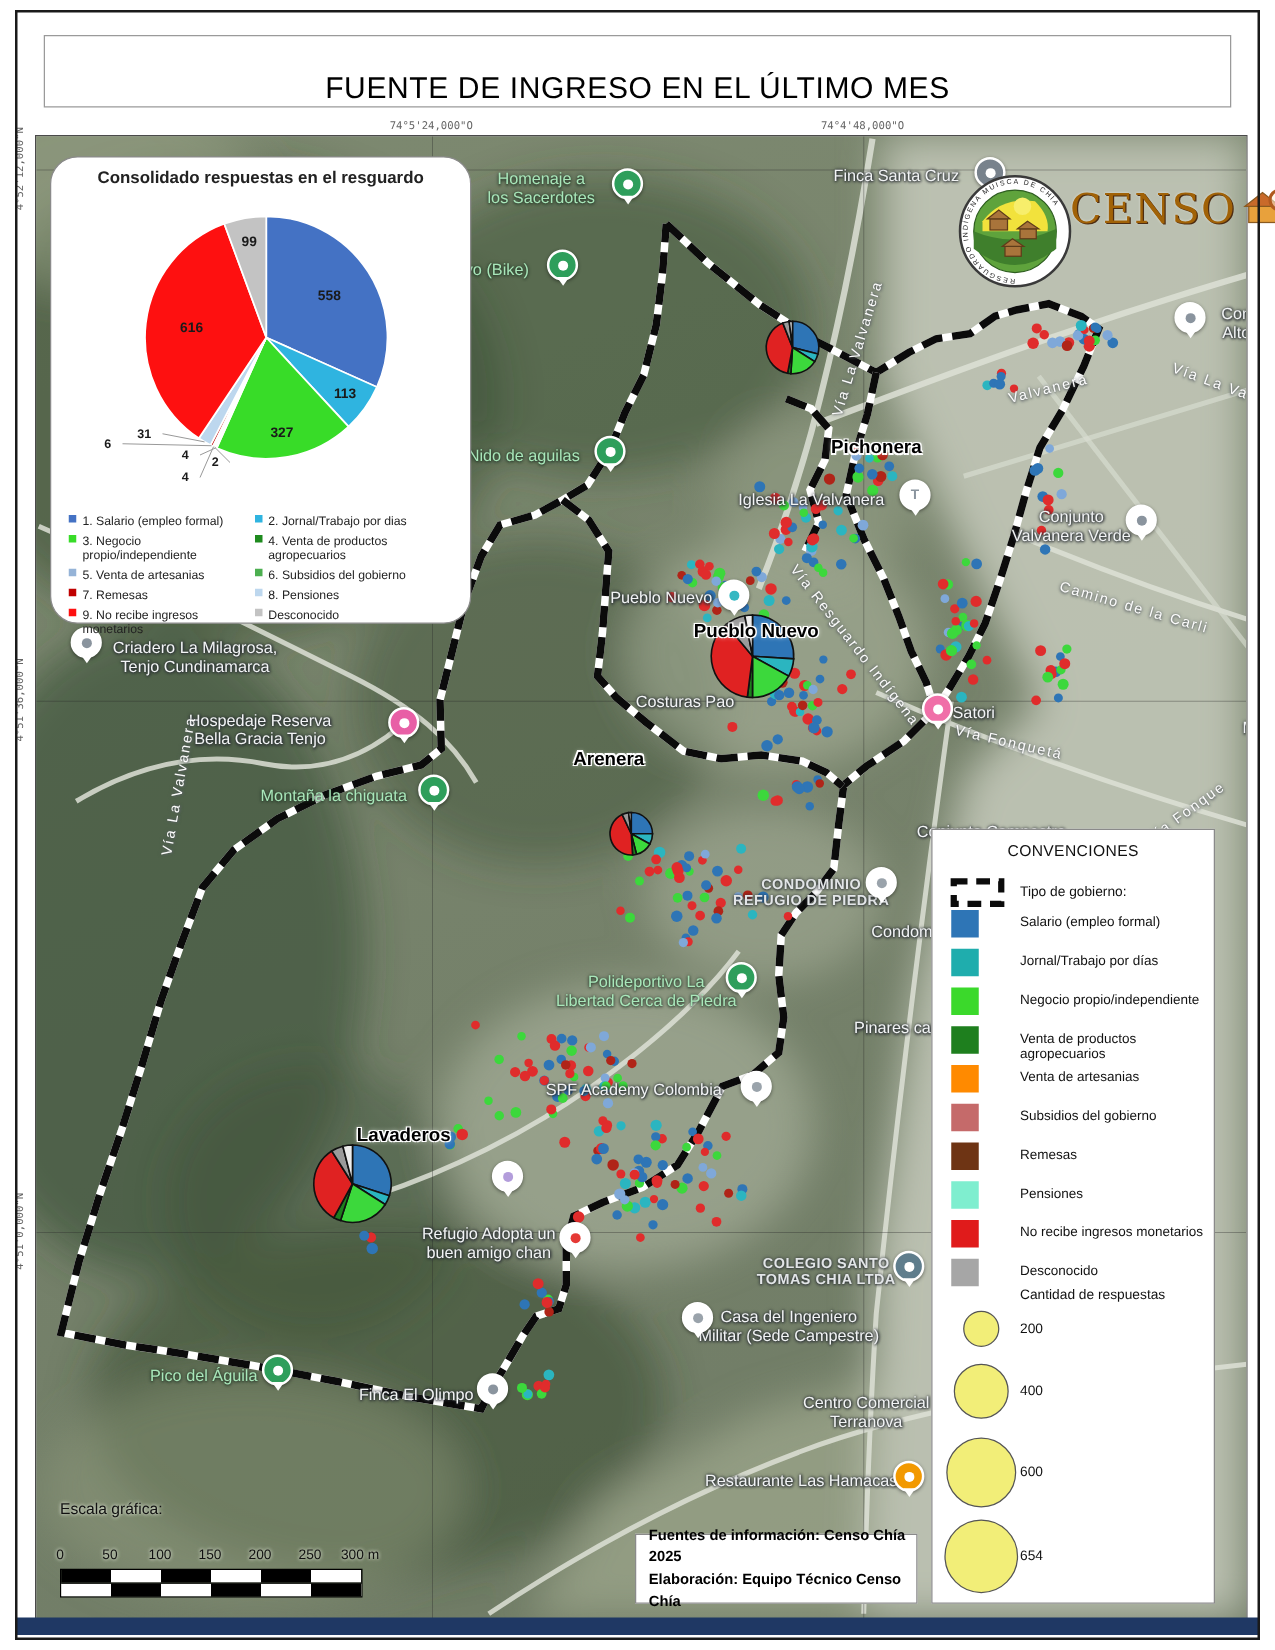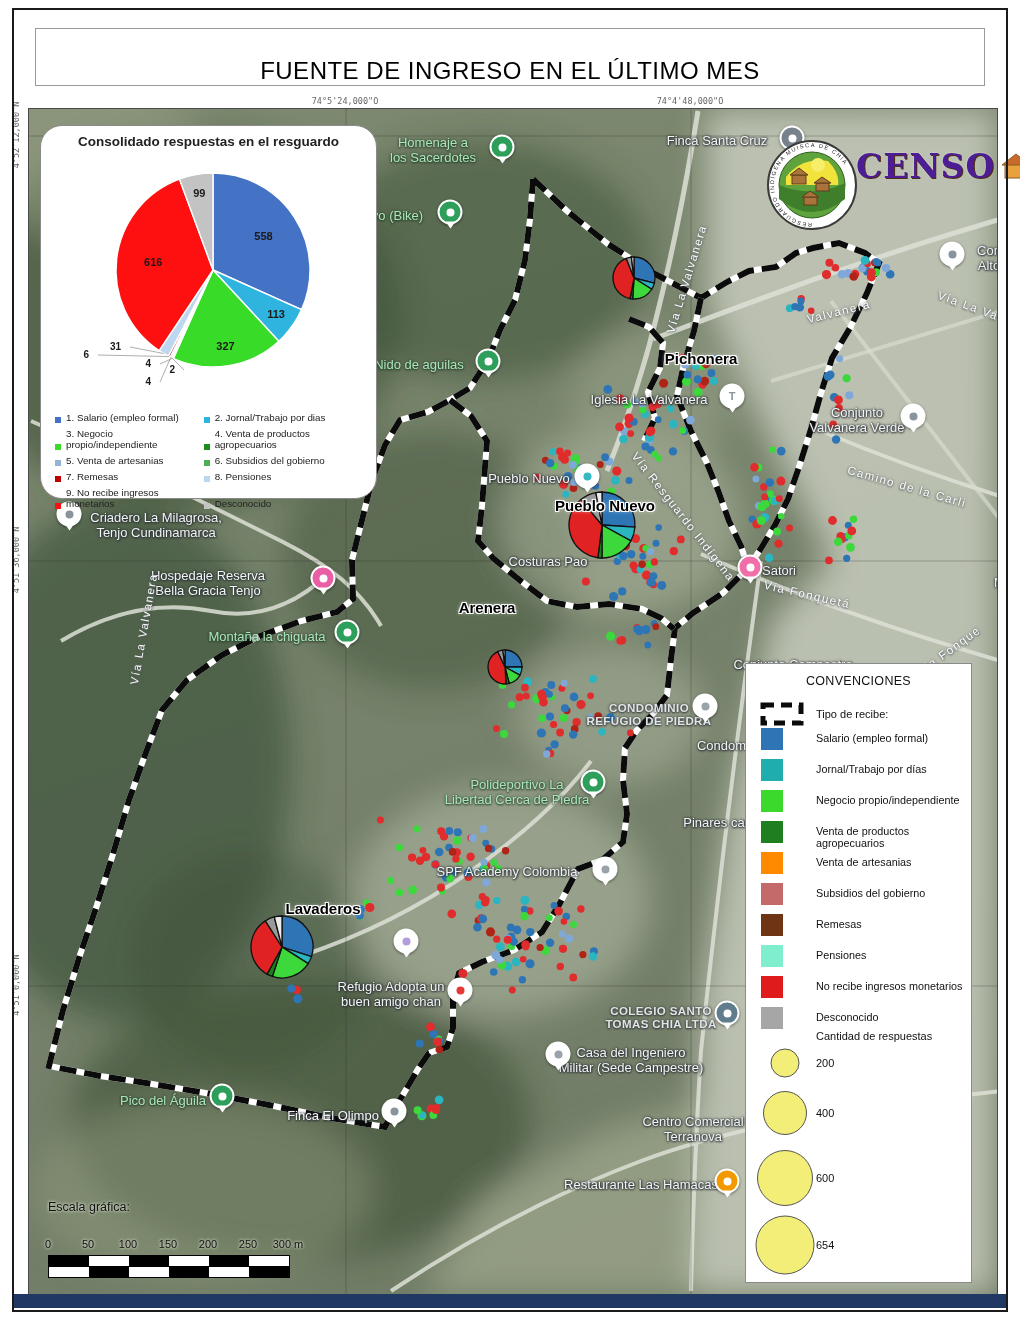--- a/index.html
+++ b/index.html
@@ -36,21 +36,21 @@
   .pin-dot{position:absolute;left:50%;top:50%;width:8px;height:8px;border-radius:50%;
        transform:translate(-50%,-50%);}
   .pin-letter{position:absolute;left:50%;top:50%;transform:translate(-50%,-52%);
        font-size:11px;font-weight:bold;color:#8a949e;}
   .panel{position:absolute;background:#fff;border:1px solid #8a8a8a;z-index:10;}
   .inset{left:40px;top:125px;width:335px;height:372px;border-radius:22px;}
   .inset-title{text-align:center;font-size:13.5px;font-weight:bold;color:#222;margin-top:8px;}
   #inset-svg{position:absolute;left:0;top:26px;}
   .inset-legend{position:absolute;left:14px;top:286px;right:6px;display:grid;
        grid-template-columns:1fr 1.15fr;row-gap:5px;column-gap:4px;}
-  .ileg-item{display:flex;align-items:flex-end;font-size:9.8px;color:#222;}
+  .ileg-item{display:flex;align-items:flex-start;font-size:9.8px;color:#222;}
   .ileg-sw{width:6px;height:6px;margin-right:5px;flex:0 0 auto;}
   .conv{left:745px;top:663px;width:225px;height:618px;}
   .conv-title{text-align:center;font-size:12.5px;letter-spacing:.3px;color:#111;margin-top:10px;}
   .conv-row{position:absolute;left:0;width:100%;}
   .conv-sw{position:absolute;left:15px;top:0;width:22px;height:22px;}
   .conv-lab{position:absolute;left:70px;top:4px;font-size:10.8px;color:#111;}
   .tipo-row{position:absolute;left:0;top:32px;width:100%;height:40px;}
   .tipo-lab{position:absolute;left:70px;top:12px;font-size:11px;color:#111;}
   .cant-lab{position:absolute;left:70px;top:366px;font-size:11px;color:#111;}
   .size-circle{border-radius:50%;border:1px solid #555;position:absolute;transform:translate(-50%,-50%);}
@@ -62,22 +62,22 @@
        text-shadow:0 0 3px #cfd6c6,0 0 3px #cfd6c6;white-space:nowrap;}
   .scale-bar{width:240px;border:1px solid #000;margin-top:3px;}
   .srow{height:10px;background:repeating-linear-gradient(90deg,#000 0 40px,#fff 40px 80px);}
   .srow.s2{background:repeating-linear-gradient(90deg,#fff 0 40px,#000 40px 80px);border-top:1px solid #000;}
   .sources{left:508px;top:1227px;width:226px;height:56px;display:flex;flex-direction:column;
        justify-content:center;padding-left:10px;box-sizing:border-box;}
   .sources div{font-size:11.8px;font-weight:600;color:#000;line-height:1.5;}
   .bottombar{position:absolute;left:12px;right:12px;top:1294px;height:14px;background:#1F3864;z-index:12;}
   .logo-ring{position:absolute;left:766px;top:139px;z-index:11;}
   .logo-censo{position:absolute;left:856px;top:146px;z-index:11;display:flex;align-items:center;}
-  .censo-text{font-family:"DejaVu Serif",serif;font-weight:bold;font-size:33px;letter-spacing:1px;
-       color:#4c1d95;text-shadow:1px 1px 0 #4e2d12,0 0 2px rgba(255,255,255,.6);}
+  .censo-text{font-family:"DejaVu Serif",serif;font-weight:normal;font-size:33px;letter-spacing:1px;
+       color:#a16207;text-shadow:1px 1px 0 #4e2d12,0 0 2px rgba(255,255,255,.6);}
 </style>
 </head>
 <body>
 
 <div class="page">
 
   <div class="titlebox">
     <span>FUENTE DE INGRESO EN EL ÚLTIMO MES</span>
   </div>
 
@@ -811,21 +811,21 @@
         </div>
       </div>
   </div>
 
   <div class="panel conv">
     <div class="conv-title">CONVENCIONES</div>
     <div class="tipo-row">
       <svg width="46" height="28" style="position:absolute;left:13px;top:4px;">
         <rect x="4" y="5" width="38" height="18" fill="none" stroke="#0b0b0b" stroke-width="5" stroke-dasharray="11 7"></rect>
       </svg>
-      <div class="tipo-lab">Tipo de recibe:</div>
+      <div class="tipo-lab">Tipo de gobierno:</div>
     </div>
     <div id="conv-items">
         <div class="conv-row" style="top: 64px;">
           <div class="conv-sw" style="background: rgb(46, 117, 182);"></div>
           <div class="conv-lab">Salario (empleo formal)</div>
         </div>
         <div class="conv-row" style="top: 95px;">
           <div class="conv-sw" style="background: rgb(31, 173, 173);"></div>
           <div class="conv-lab">Jornal/Trabajo por días</div>
         </div>
@@ -917,16 +917,20 @@
         <span style="left: 160px;">200</span>
         <span style="left: 200px;">250</span>
         <span style="left: 240px;">300 m</span>
       </div>
     <div class="scale-bar">
       <div class="srow s1"></div>
         <div class="srow s2"></div>
     </div>
   </div>
 
+  <div class="panel sources">
+    <div>Fuentes de información: Censo Chía 2025</div>
+    <div>Elaboración: Equipo Técnico Censo Chía</div>
+  </div>
 
   <div class="bottombar"></div>
   <div class="frame"></div>
 </div>
 
 </body></html>

